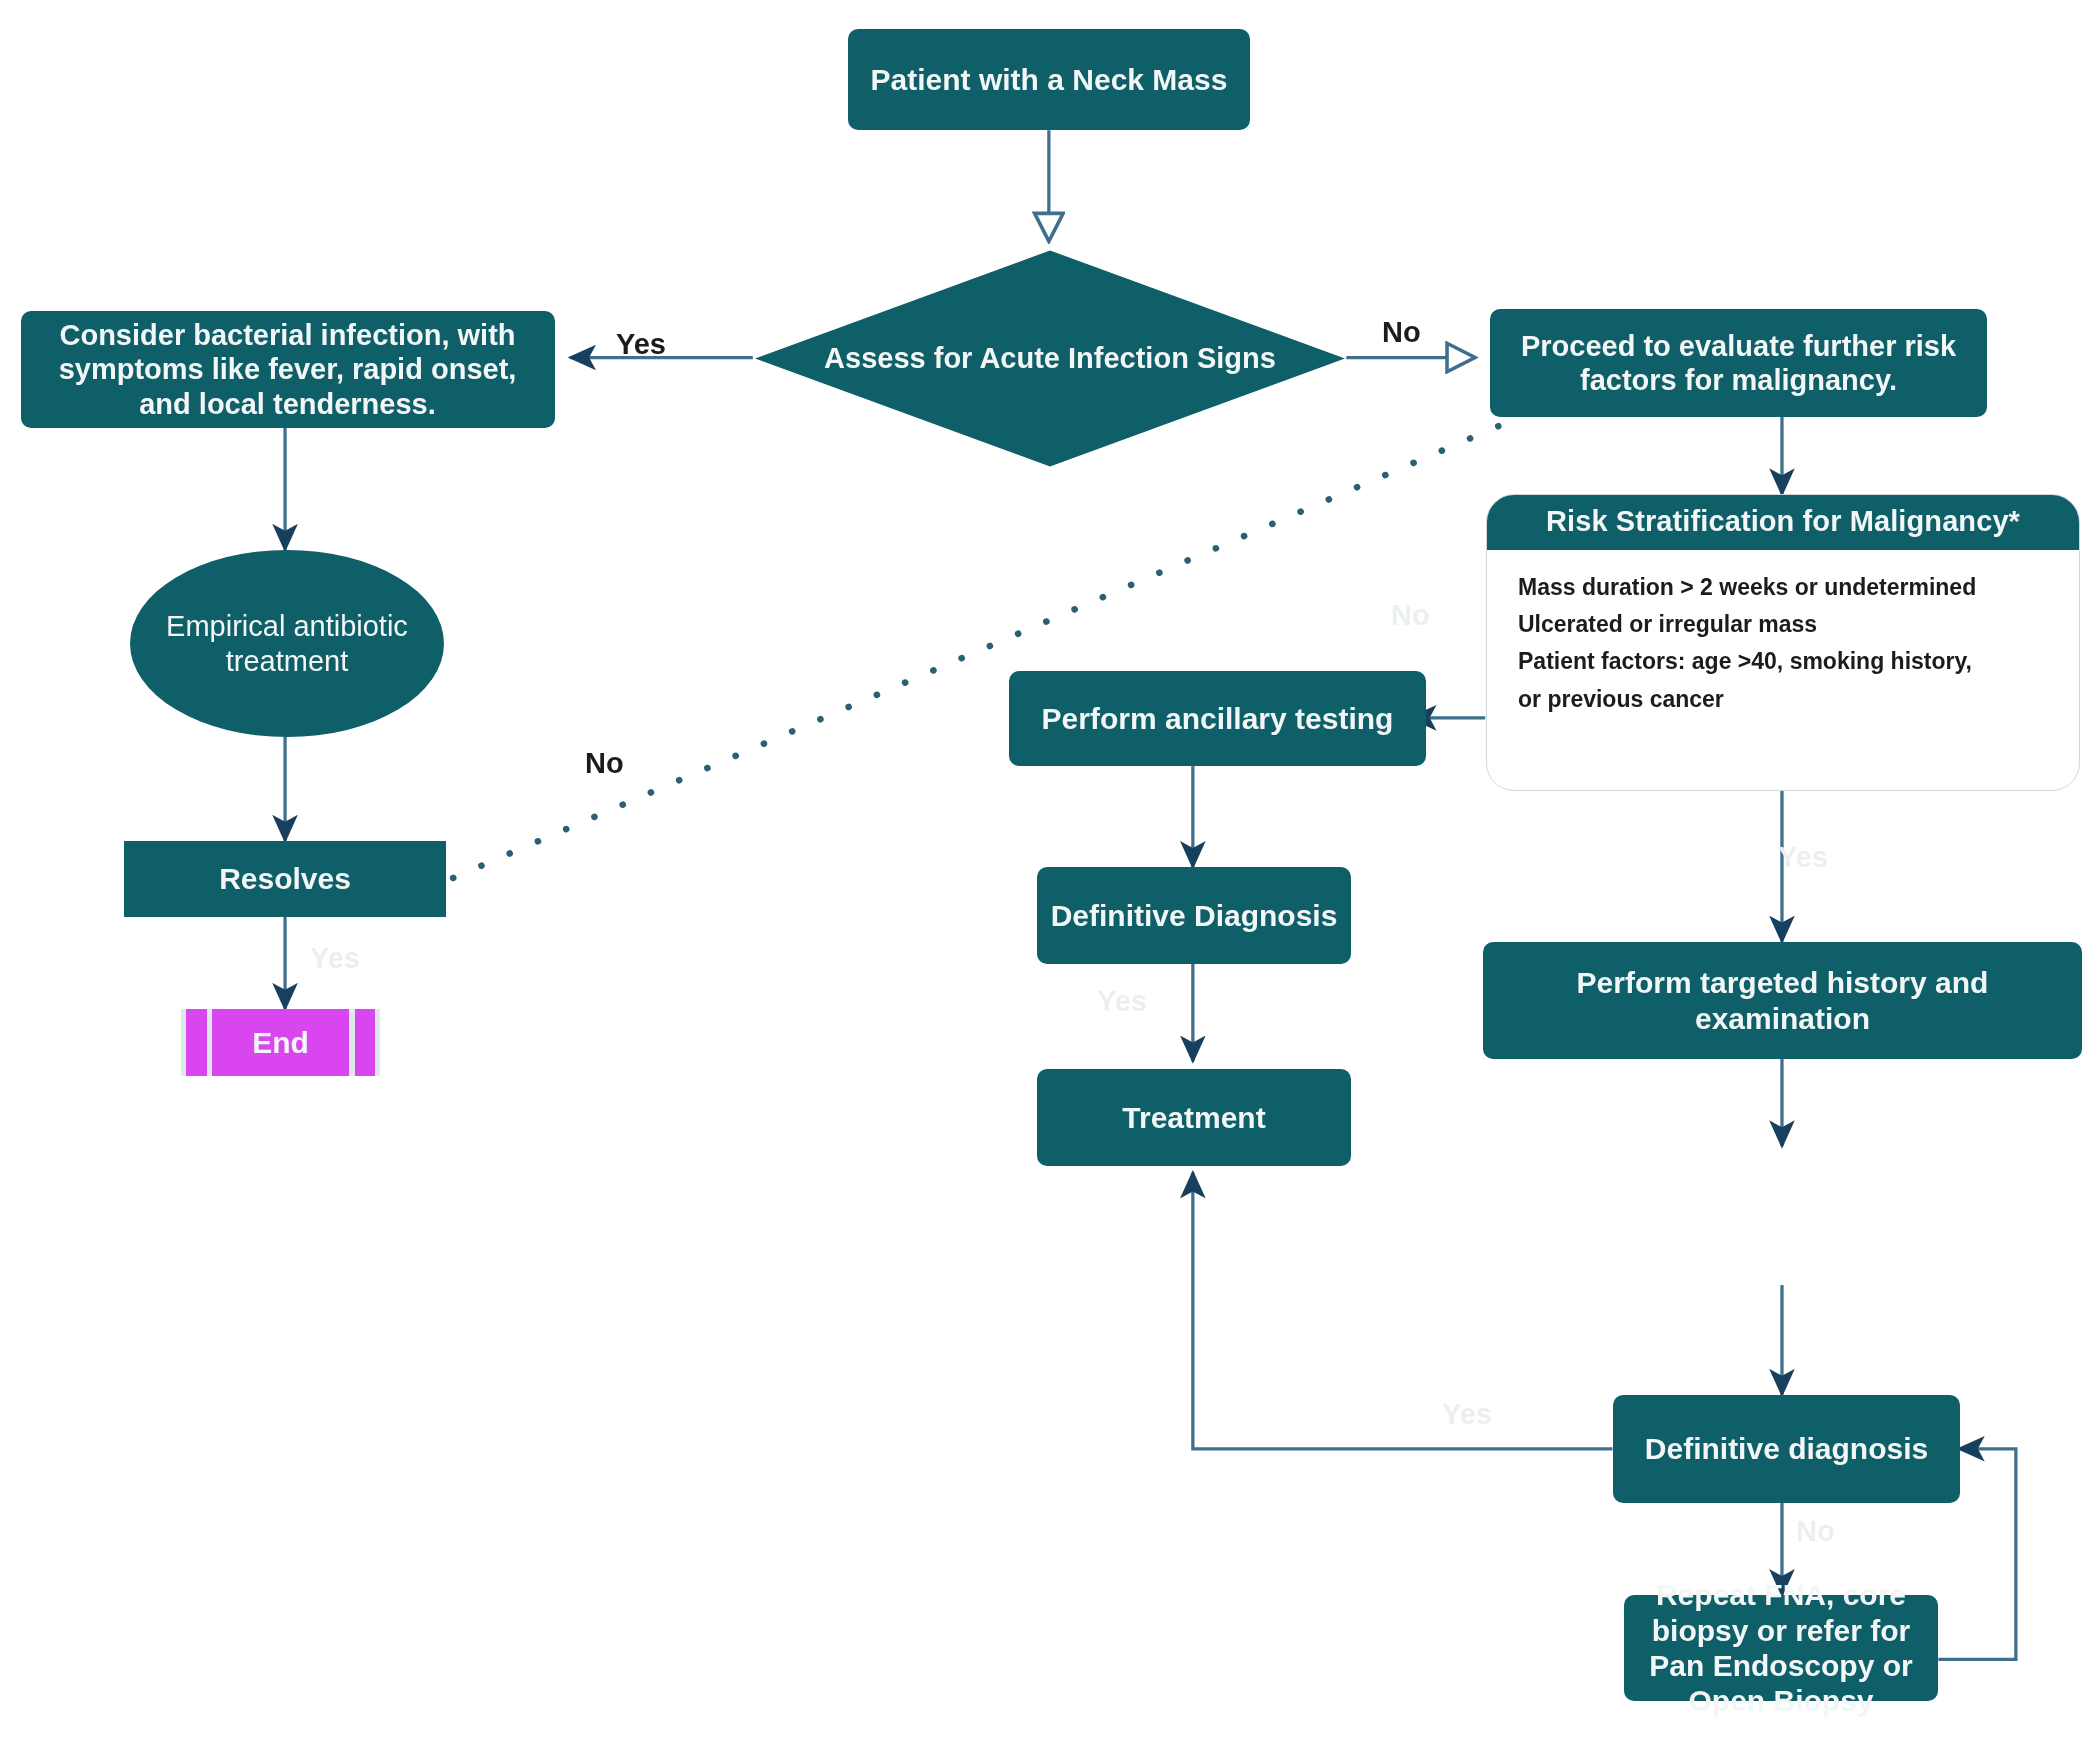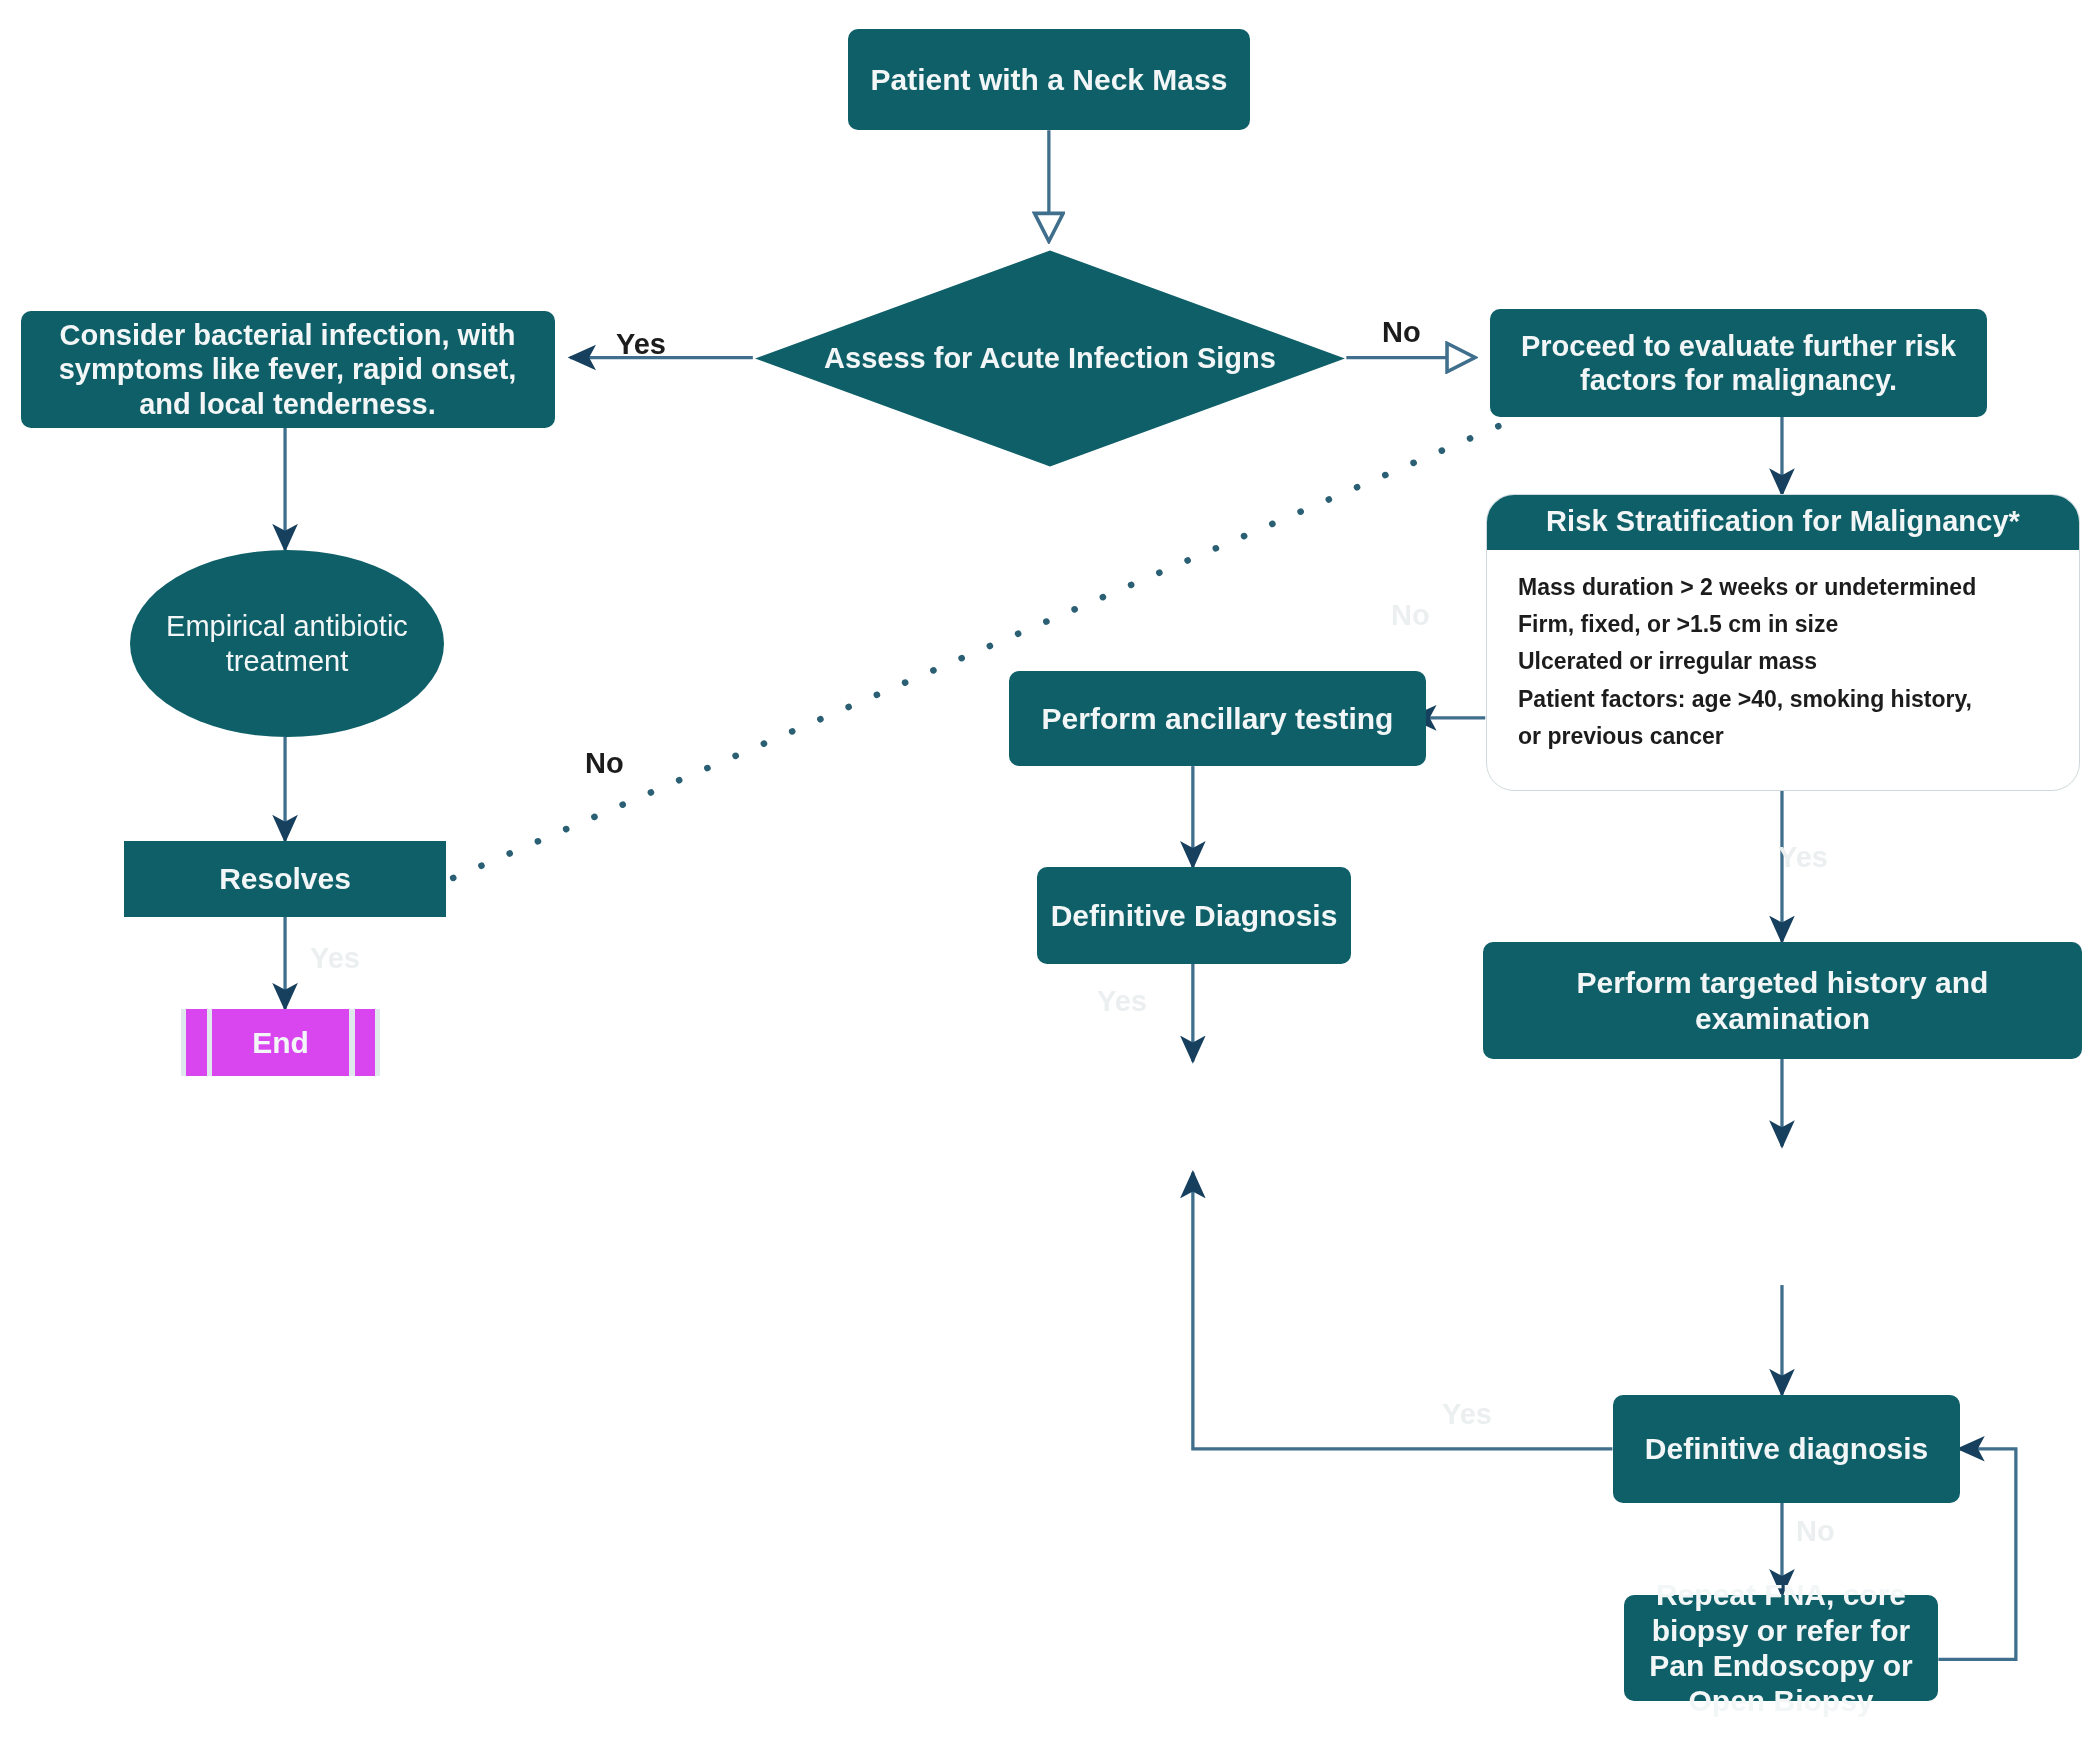--- a/index.html
+++ b/index.html
@@ -205,35 +205,37 @@
     <div class="bar r"></div>
     <div class="tlabel" style="font-size:30px;">
       <span>End</span>
     </div>
   </div>
 
   <div class="card" style="left:1486px; top:494px; width:594px; height:297px;">
     <div class="card-head">Risk Stratification for Malignancy*</div>
     <div class="card-body">
       <div>Mass duration &gt; 2 weeks or undetermined</div>
-      <div>Firm, fixed, or &gt;1.5 cm in size</div>
       <div>Ulcerated or irregular mass</div>
       <div>Patient factors: age &gt;40, smoking history,</div>
       <div>or previous cancer</div>
     </div>
   </div>
 
   <div class="node rounded" style="left:985px; top:671px; width:417px; height:95px; font-size:30px;margin-left:24px;">
     <span>Perform ancillary testing</span>
   </div>
 
   <div class="node rounded" style="left:1037px; top:867px; width:314px; height:97px; font-size:30px;">
     <span>Definitive Diagnosis</span>
   </div>
 
+  <div class="node rounded" style="left:1037px; top:1069px; width:314px; height:97px; font-size:30px;">
+    <span>Treatment</span>
+  </div>
 
   <div class="node rounded" style="left:1483px; top:942px; width:599px; height:117px; font-size:30px; padding:0 7.3px;">
     <span>Perform targeted history and examination</span>
   </div>
 
 
   <div class="node rounded" style="left:1613px; top:1395px; width:347px; height:108px; font-size:30px;">
     <span>Definitive diagnosis</span>
   </div>
 

